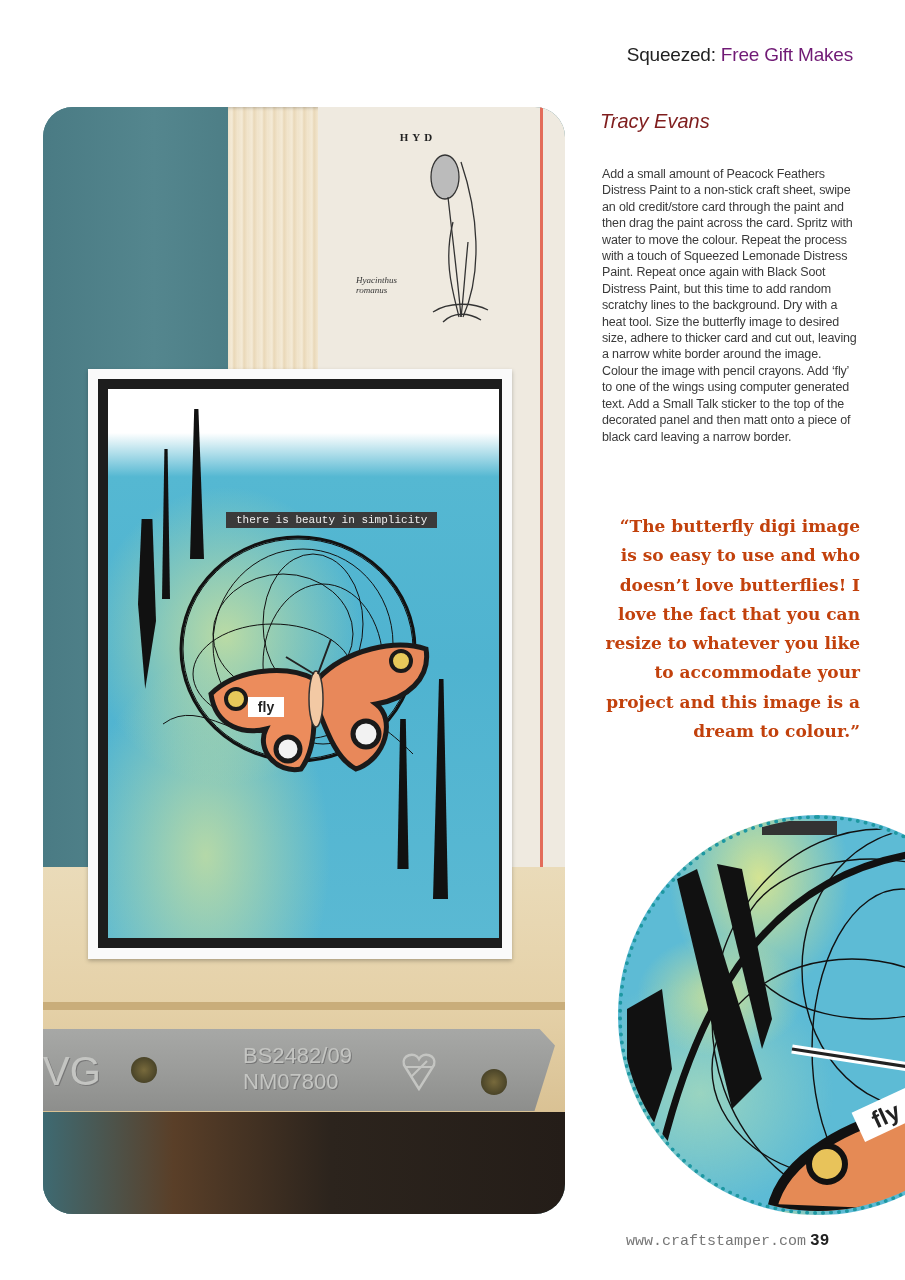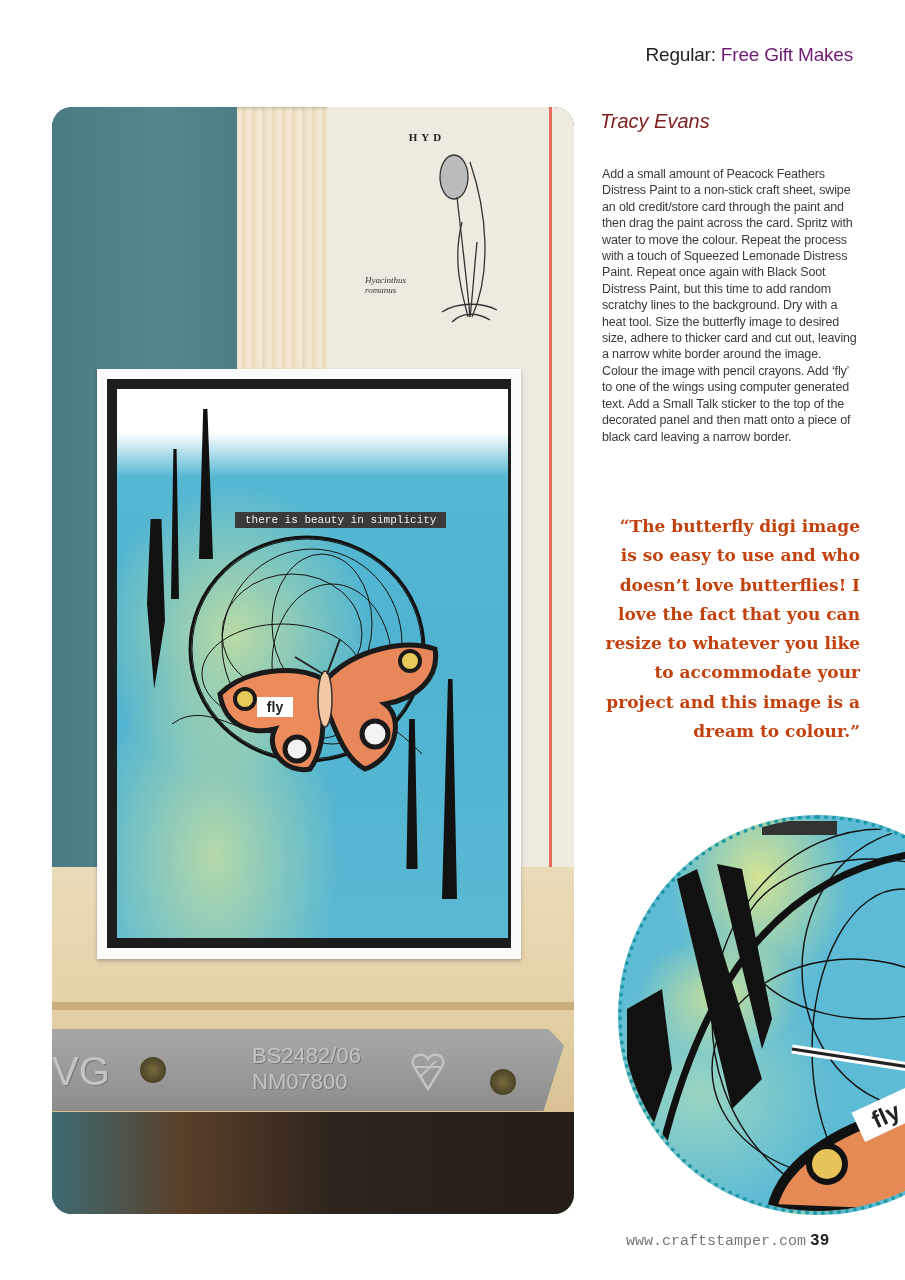--- a/index.html
+++ b/index.html
@@ -2,21 +2,21 @@
 <html><head>
   <meta charset="utf-8">
   <style>
     html, body { margin: 0; padding: 0; }
     body { width: 905px; height: 1280px; background: #ffffff; position: relative; overflow: hidden; font-family: "Liberation Sans", sans-serif; }
 
     .header { position: absolute; top: 44px; right: 52px; font-size: 19px; color: #222; letter-spacing: -0.2px; }
     .header .accent { color: #701a75; }
 
     
-    .photo { position: absolute; left: 52px; top: 107px; width: 522px; height: 1107px; border-radius: 20px; overflow: hidden; background: #4e7f86; }
+    .photo { position: absolute; left: 43px; top: 107px; width: 522px; height: 1107px; border-radius: 30px; overflow: hidden; background: #4e7f86; }
     .wall { position: absolute; left: 0; top: 0; width: 185px; height: 100%; background: linear-gradient(90deg, #4a7b84 0%, #54868e 60%, #4d7e86 100%); }
     .book-spine { position: absolute; left: 185px; top: 0; width: 100px; height: 900px; background: repeating-linear-gradient(90deg, #efe3cb 0px, #f4ead6 4px, #e9d8b8 6px, #f2e6cf 10px); box-shadow: -4px 0 4px rgba(0,0,0,0.35) inset; }
     .book-page { position: absolute; left: 275px; top: 0; width: 247px; height: 780px; background: #efeae0; }
     .book-page .redline { position: absolute; right: 22px; top: 0; width: 3px; height: 100%; background: #e36c5a; }
     .book-page .hyd { position: absolute; top: 24px; left: 0; width: 200px; text-align: center; font-family: "Liberation Serif", serif; font-weight: bold; font-size: 11px; letter-spacing: 4px; color: #222; }
     .book-page .caption { position: absolute; top: 168px; left: 38px; font-family: "Liberation Serif", serif; font-style: italic; font-size: 9px; line-height: 10px; color: #333; }
     .plant { position: absolute; left: 105px; top: 45px; }
 
     .shelf { position: absolute; left: 0; top: 760px; width: 100%; height: 250px; background: linear-gradient(180deg, #eadbb9 0%, #e5d1a8 55%, #d9c193 100%); }
     .shelf-edge { position: absolute; left: 0; top: 895px; width: 100%; height: 8px; background: #c9ad7a; }
@@ -57,21 +57,21 @@
         #5dbbd5; }
 
     .footer { position: absolute; left: 626px; top: 1232px; font-size: 14px; display: flex; align-items: baseline; gap: 4px; }
     .footer .url { font-family: "Liberation Mono", monospace; color: #777; font-size: 15px; }
     .footer .page { font-family: Liberation Mono, monospace; font-weight: bold; color: #222; font-size: 16px; }
   </style>
 </head>
 <body>
 
 <div class="header">
-  <span>Regular:</span>
+  <span>Squeezed:</span>
   <span class="accent">Free Gift Makes</span>
 </div>
 
 <div class="photo">
   <div class="wall"></div>
   <div class="book-spine"></div>
   <div class="book-page">
     <div class="hyd">HYD</div>
     <svg class="plant" width="70" height="180" viewBox="0 0 70 180">
       <g stroke="#333" fill="none" stroke-width="1.3">
@@ -90,21 +90,21 @@
     </div>
     <div class="redline"></div>
   </div>
 
   <div class="shelf"></div>
   <div class="shelf-edge"></div>
   <div class="strap">
     <span class="strap-text strap-vg">VG</span>
     <div class="bolt" style="left:88px; top:28px;"></div>
     <div class="strap-text strap-code">
-      <div>BS2482/06</div>
+      <div>BS2482/09</div>
       <div>NM07800</div>
     </div>
     <svg style="position:absolute; left:358px; top:20px;" width="36" height="44" viewBox="0 0 36 44">
       <path d="M18 40 L3 16 C0 6, 14 2, 18 10 C22 2, 36 6, 33 16 Z" fill="none" stroke="#c4c5c2" stroke-width="2.5"></path>
       <path d="M5 18 L31 18 M10 28 L26 12" stroke="#c4c5c2" stroke-width="2"></path>
     </svg>
     <div class="bolt" style="left:438px; top:40px;"></div>
   </div>
   <div class="bottom-dark"></div>
 

